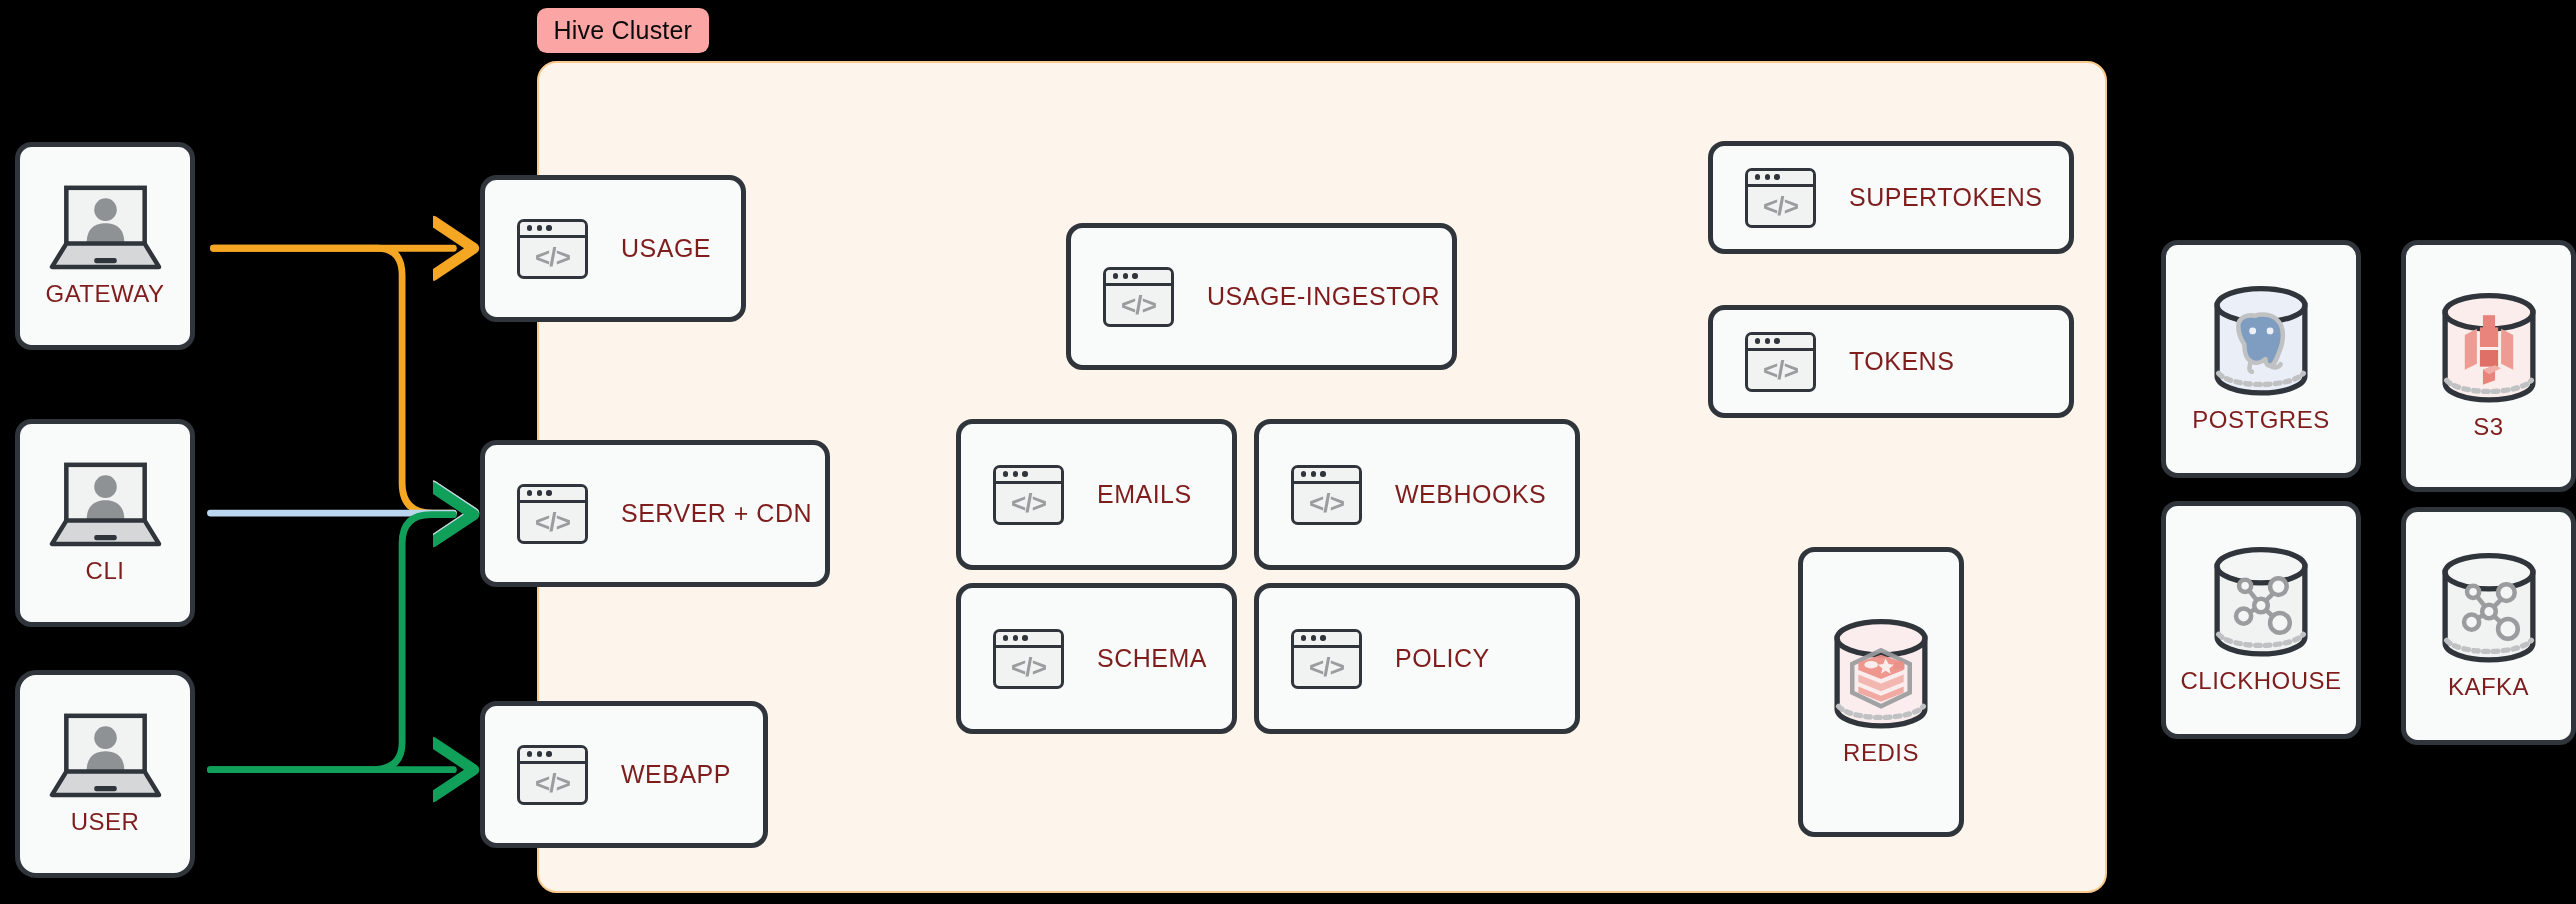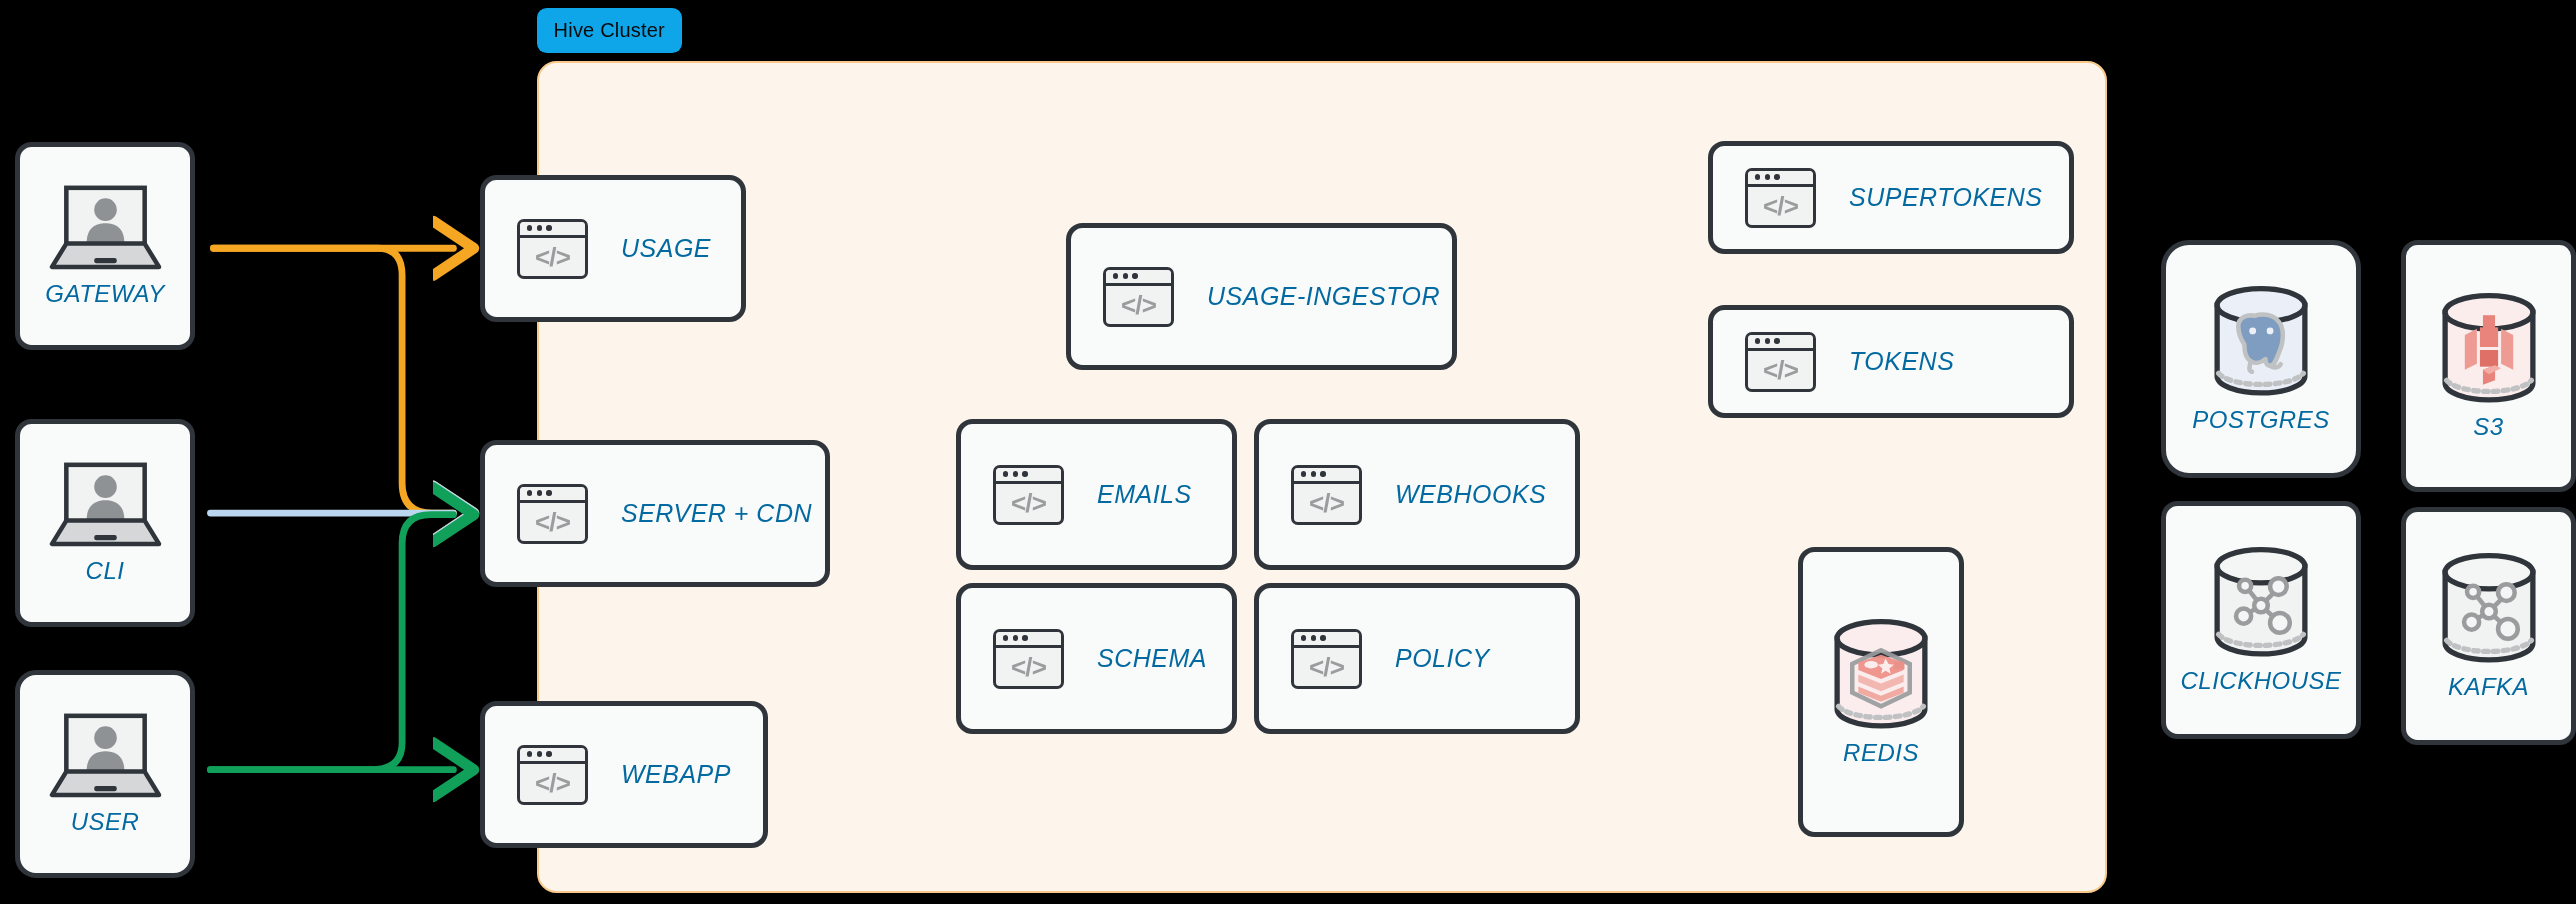--- a/index.html
+++ b/index.html
@@ -29,23 +29,23 @@
     border-radius: 19.6px;
   }
   .cluster-label {
     position: absolute;
     left: 537px;
     top: 8.3px;
     height: 45px;
     padding: 0 16.6px;
     display: flex;
     align-items: center;
-    background: #0ea5e9;
+    background: #fca5a5;
     border-radius: 9.8px;
-    font-size: 20px;
+    font-size: 25px;
     color: #0a0a0a;
     letter-spacing: 0.2px;
     white-space: nowrap;
   }
 
   
   .node {
     position: absolute;
     background: #F9FAFA;
     border: 5.3px solid #2F353B;
@@ -54,22 +54,21 @@
     align-items: center;
   }
   .node.service { justify-content: flex-start; }
   .node.client,
   .node.store {
     flex-direction: column;
     justify-content: center;
     gap: 7.5px;
   }
   .node-label {
-    font-style: italic;
-    color: #0369a1;
+    color: #7f1d1d;
     font-size: 25px;
     letter-spacing: 0.5px;
     white-space: nowrap;
   }
   .node.service .node-label { margin-left: 33px; }
   .node.client .node-label,
   .node.store  .node-label { font-size: 24px; }
 
   
   .code-icon {
@@ -324,21 +323,21 @@
           <path d="M44 60 L74 50 L104 60 L104 70 L74 82 L44 70 Z" fill="#EE9087"></path>
           <ellipse cx="61" cy="63" rx="9" ry="5" fill="#FCEEEC"></ellipse>
           <path d="M80 55 L84 62 L91 63 L85 68 L87 75 L80 71 L74 75 L76 68 L70 63 L77 62 Z" fill="#FCEEEC"></path>
           <rect x="92" y="59" width="13" height="10" fill="#E98A81"></rect>
         </g>
       </svg>
     </span>
     <span class="node-label">REDIS</span>
   </div>
 
-  <div class="node store" style="left:2161px; top:240px; width:200px; height:238px;border-radius:28px;">
+  <div class="node store" style="left:2161px; top:240px; width:200px; height:238px;">
     <span>
       <svg class="db-icon" viewBox="0 0 148 152">
         <path d="M16 28 L16 122 A58 22 0 0 0 132 122 L132 28 Z" fill="#E9EEF7" stroke="#2F353B" stroke-width="7"></path>
         <ellipse cx="74" cy="28" rx="58" ry="22" fill="#EBF0F8" stroke="#2F353B" stroke-width="7"></ellipse>
         <path d="M18 118 A58 20 0 0 0 130 118" fill="none" stroke="#BFC1C3" stroke-width="7" stroke-dasharray="6 7" stroke-linecap="round"></path>
         <g>
           <path d="M44 56 C44 44 56 40 66 42 C74 39 88 40 95 47 C106 57 104 76 98 90 C94 100 92 108 86 108 C82 108 80 104 80 99 C74 104 66 106 60 102 C54 98 52 88 52 80 C48 74 44 66 44 56 Z" fill="#7F9DC0" stroke="#BFC1C3" stroke-width="6" stroke-linejoin="round"></path>
           <path d="M60 102 C60 108 56 114 62 116" fill="none" stroke="#BFC1C3" stroke-width="6" stroke-linecap="round"></path>
           <path d="M86 108 C90 112 98 110 100 106" fill="none" stroke="#BFC1C3" stroke-width="6" stroke-linecap="round"></path>
           <circle cx="63" cy="62" r="4.5" fill="#EDF1F7"></circle>

